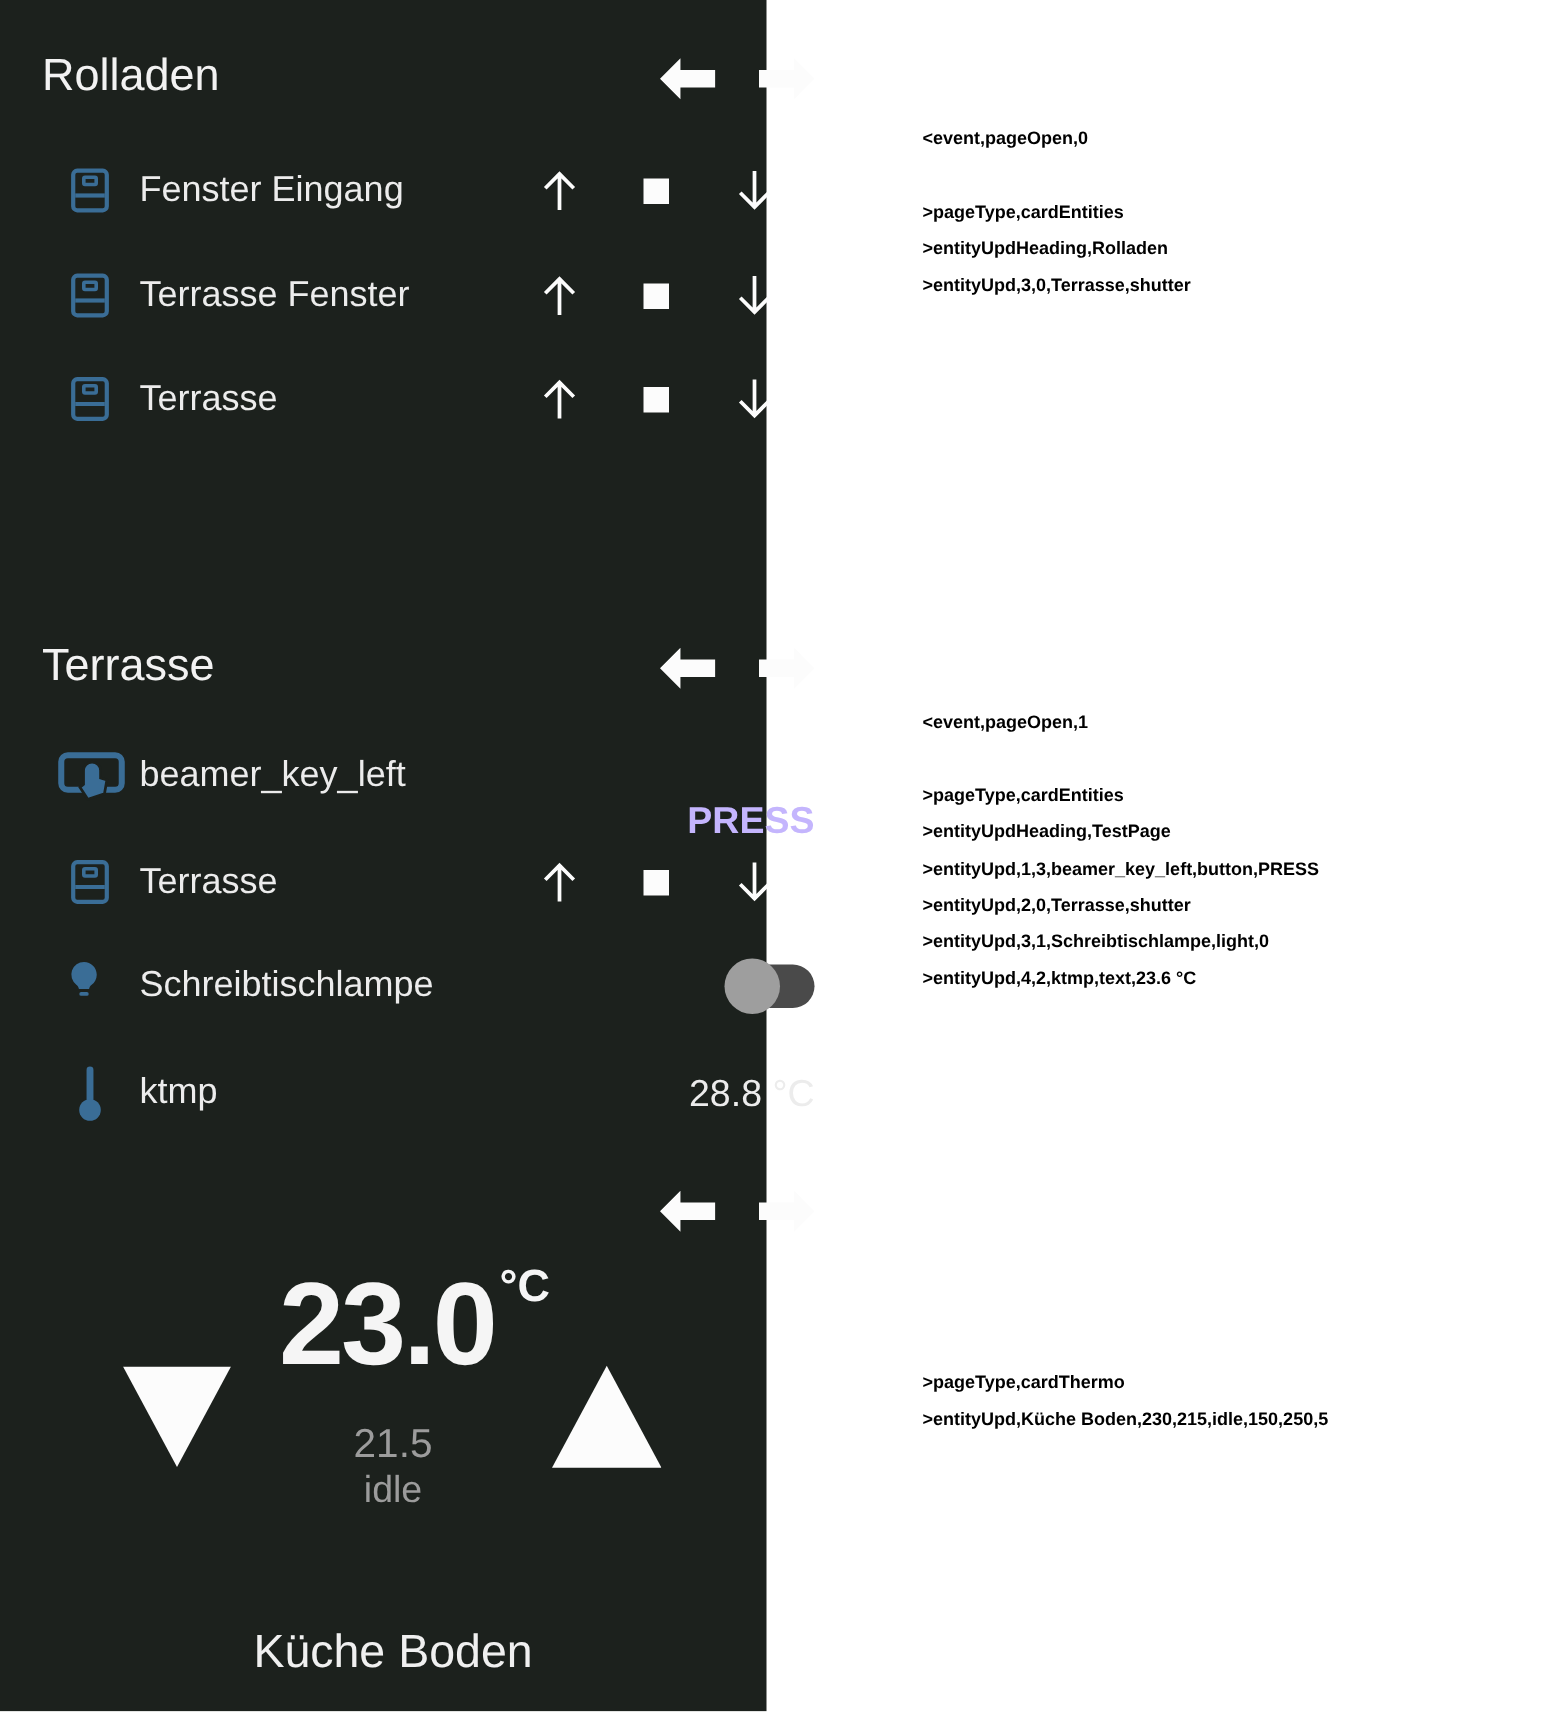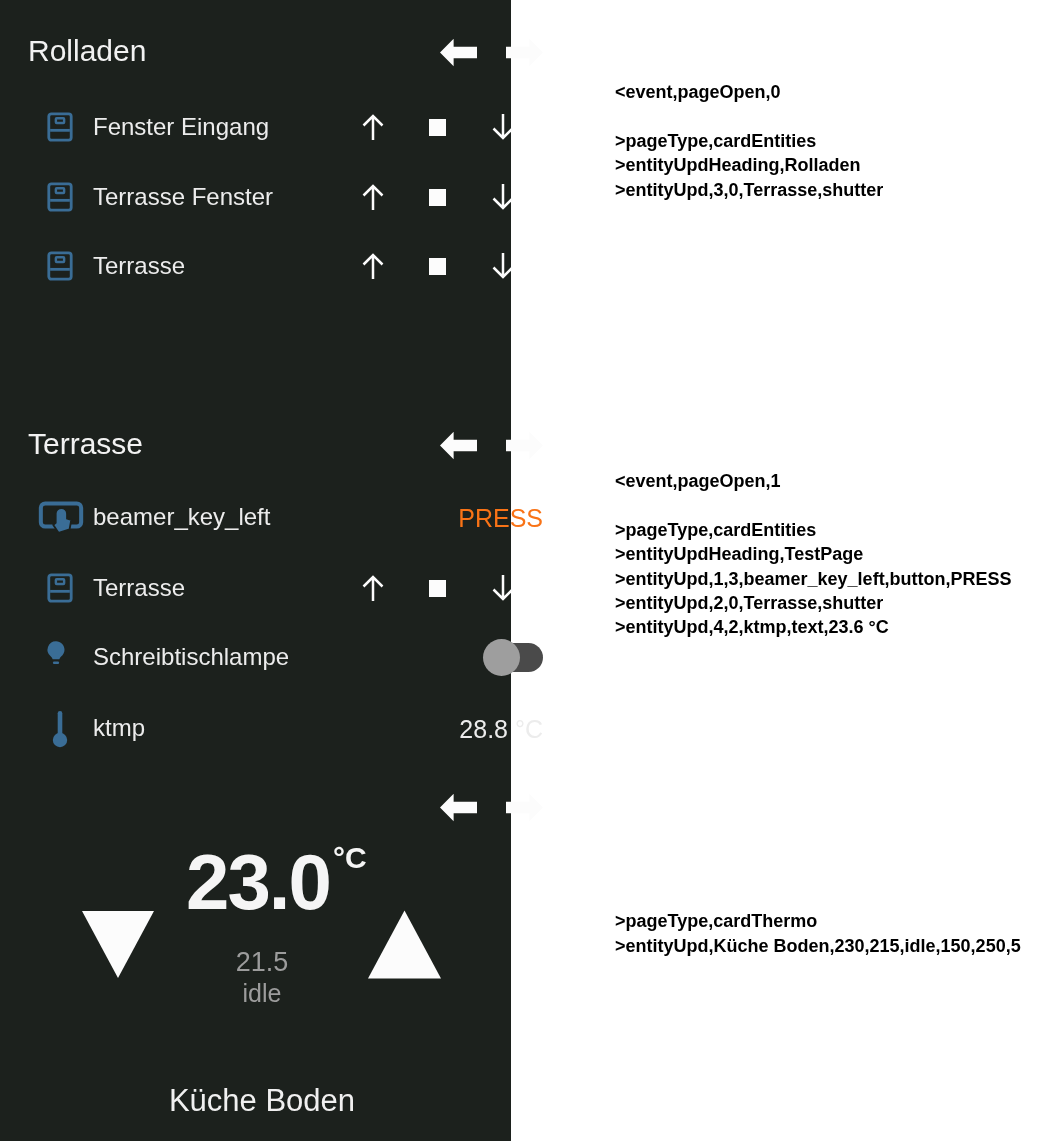--- a/index.html
+++ b/index.html
@@ -4,33 +4,33 @@
 <style>
   html,body{margin:0;padding:0;background:#ffffff;}
   .stage{position:relative;width:1045px;height:1141px;background:#ffffff;overflow:hidden;
          font-family:"Liberation Sans",sans-serif;}
   .panel{position:absolute;left:0;top:0;width:511px;height:1141px;background:#1c211d;}
   .card-title{position:absolute;left:28px;color:#f2f2f2;font-size:30px;line-height:36px;font-weight:400;}
   .navbtn{position:absolute;width:37px;height:35px;background:none;border:none;padding:0;cursor:pointer;}
   .navbtn svg{display:block;width:37px;height:35px;}
   .row-label{position:absolute;left:93px;color:#ececec;font-size:24px;line-height:30px;white-space:nowrap;}
   .row-value{position:absolute;left:400px;width:143px;text-align:right;font-size:25px;line-height:30px;color:#ececec;white-space:nowrap;}
-  .press{color:#f97316;font-weight:400;}
+  .press{color:#c4b5fd;font-weight:700;margin-top:29px;}
   .entity-icon{position:absolute;}
   .ctrl{position:absolute;background:none;border:none;padding:0;cursor:pointer;}
   .stop-square{width:17px;height:17px;background:#fcfcfc;}
   .toggle{position:absolute;left:483px;top:639px;width:62px;height:37px;background:none;border:none;padding:0;cursor:pointer;}
   .toggle-track{position:absolute;left:8px;top:4px;width:52px;height:29px;border-radius:15px;background:#4a4a4a;}
   .toggle-knob{position:absolute;left:0;top:0;width:37px;height:37px;border-radius:50%;background:#9e9e9e;}
   .big-temp{position:absolute;left:186px;top:842px;color:#f5f5f5;font-size:78px;line-height:80px;font-weight:700;letter-spacing:-2px;}
   .big-unit{position:absolute;left:333px;top:842px;color:#f5f5f5;font-size:30px;line-height:32px;font-weight:700;}
   .mid-gray{position:absolute;left:187px;width:150px;text-align:center;color:#9c9c9c;white-space:nowrap;}
   .thermo-name{position:absolute;left:62px;top:1083px;width:400px;text-align:center;color:#f0f0f0;font-size:31px;line-height:36px;}
   .tri-btn{position:absolute;background:none;border:none;padding:0;cursor:pointer;}
-  .log-block{position:absolute;left:615px;color:#000000;font-weight:700;font-size:18px;}
+  .log-block{position:absolute;left:615px;color:#000000;font-weight:700;font-size:12px;}
   .log-line{height:24.4px;line-height:24.4px;white-space:pre;}
   .hidden-defs{position:absolute;width:0;height:0;overflow:hidden;}
 </style>
 </head>
 <body>
 
 <svg class="hidden-defs" xmlns="http://www.w3.org/2000/svg">
   <defs>
     <symbol id="arr-left" viewBox="0 0 38 34">
       <polygon points="0,17 14,3 14,11 38,11 38,23 14,23 14,31" fill="#fcfcfc"></polygon>
@@ -226,20 +226,21 @@
     <div class="log-line">&gt;entityUpd,3,0,Terrasse,shutter</div>
   </div>
 
   <div class="log-block" style="top:469px">
     <div class="log-line">&lt;event,pageOpen,1</div>
     <div class="log-line"></div>
     <div class="log-line">&gt;pageType,cardEntities</div>
     <div class="log-line">&gt;entityUpdHeading,TestPage</div>
     <div class="log-line">&gt;entityUpd,1,3,beamer_key_left,button,PRESS</div>
     <div class="log-line">&gt;entityUpd,2,0,Terrasse,shutter</div>
+    <div class="log-line">&gt;entityUpd,3,1,Schreibtischlampe,light,0</div>
     <div class="log-line">&gt;entityUpd,4,2,ktmp,text,23.6 °C</div>
   </div>
 
   <div class="log-block" style="top:885px">
     <div class="log-line"></div>
     <div class="log-line">&gt;pageType,cardThermo</div>
     <div class="log-line">&gt;entityUpd,Küche Boden,230,215,idle,150,250,5</div>
   </div>
 
 </div>

